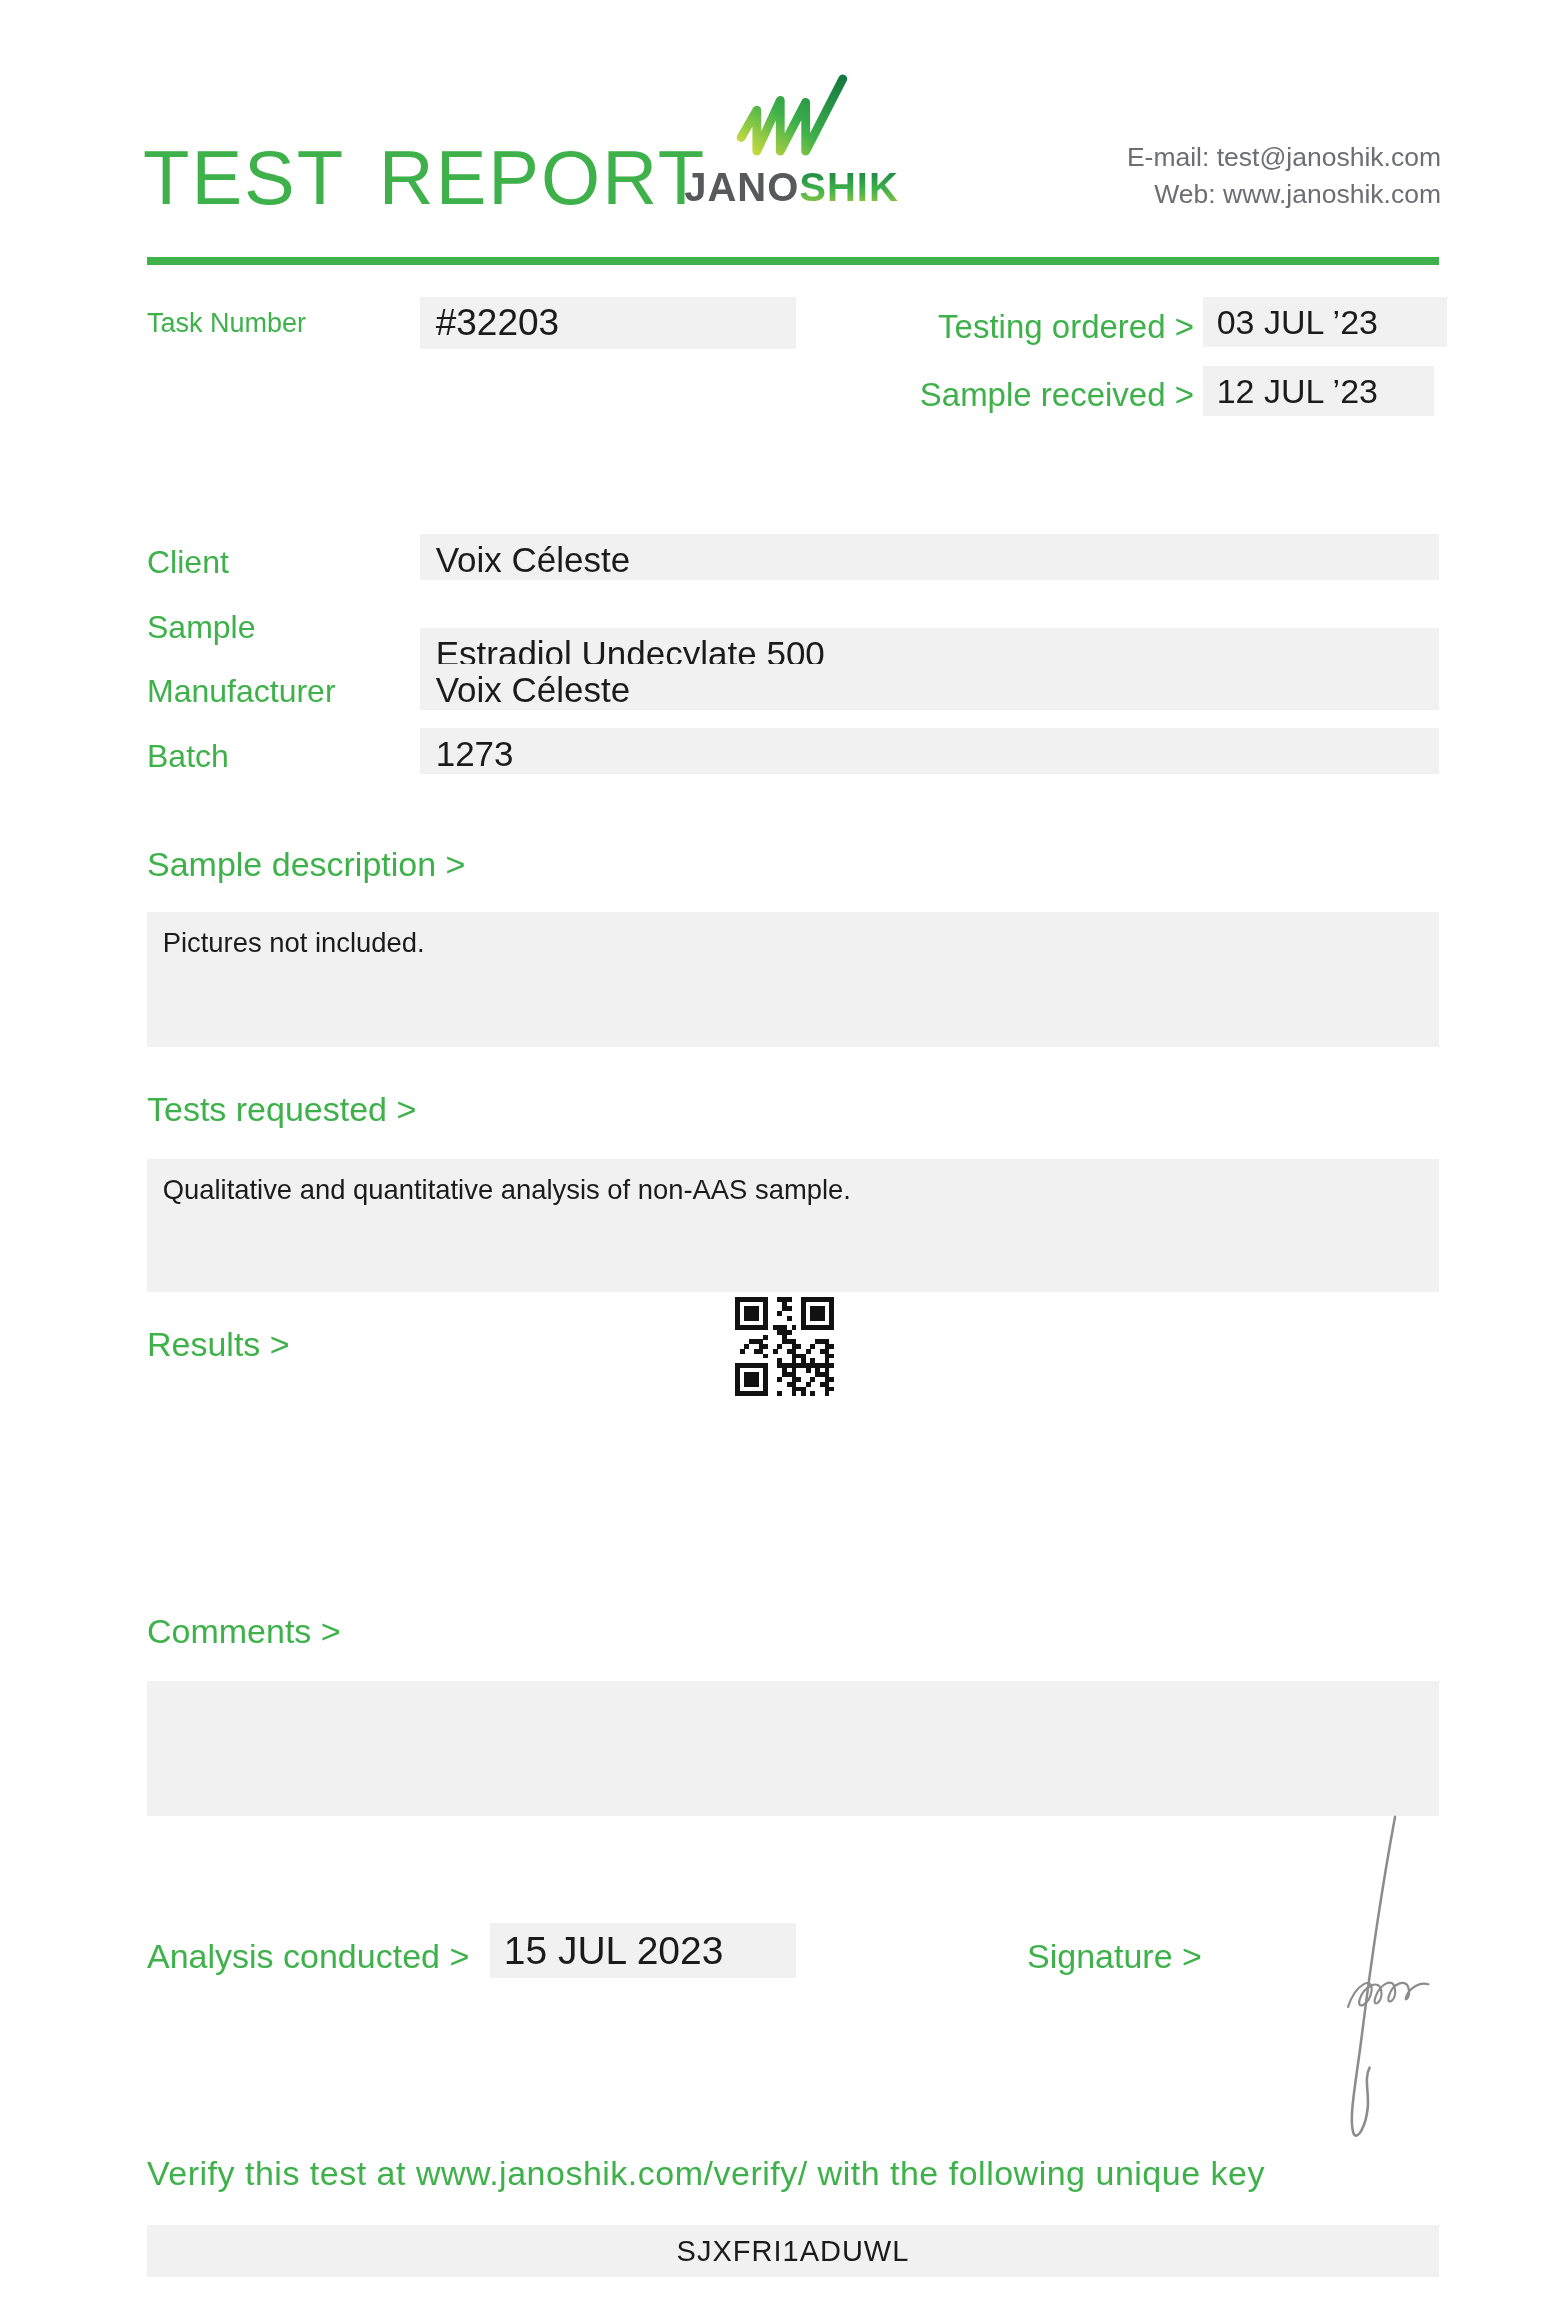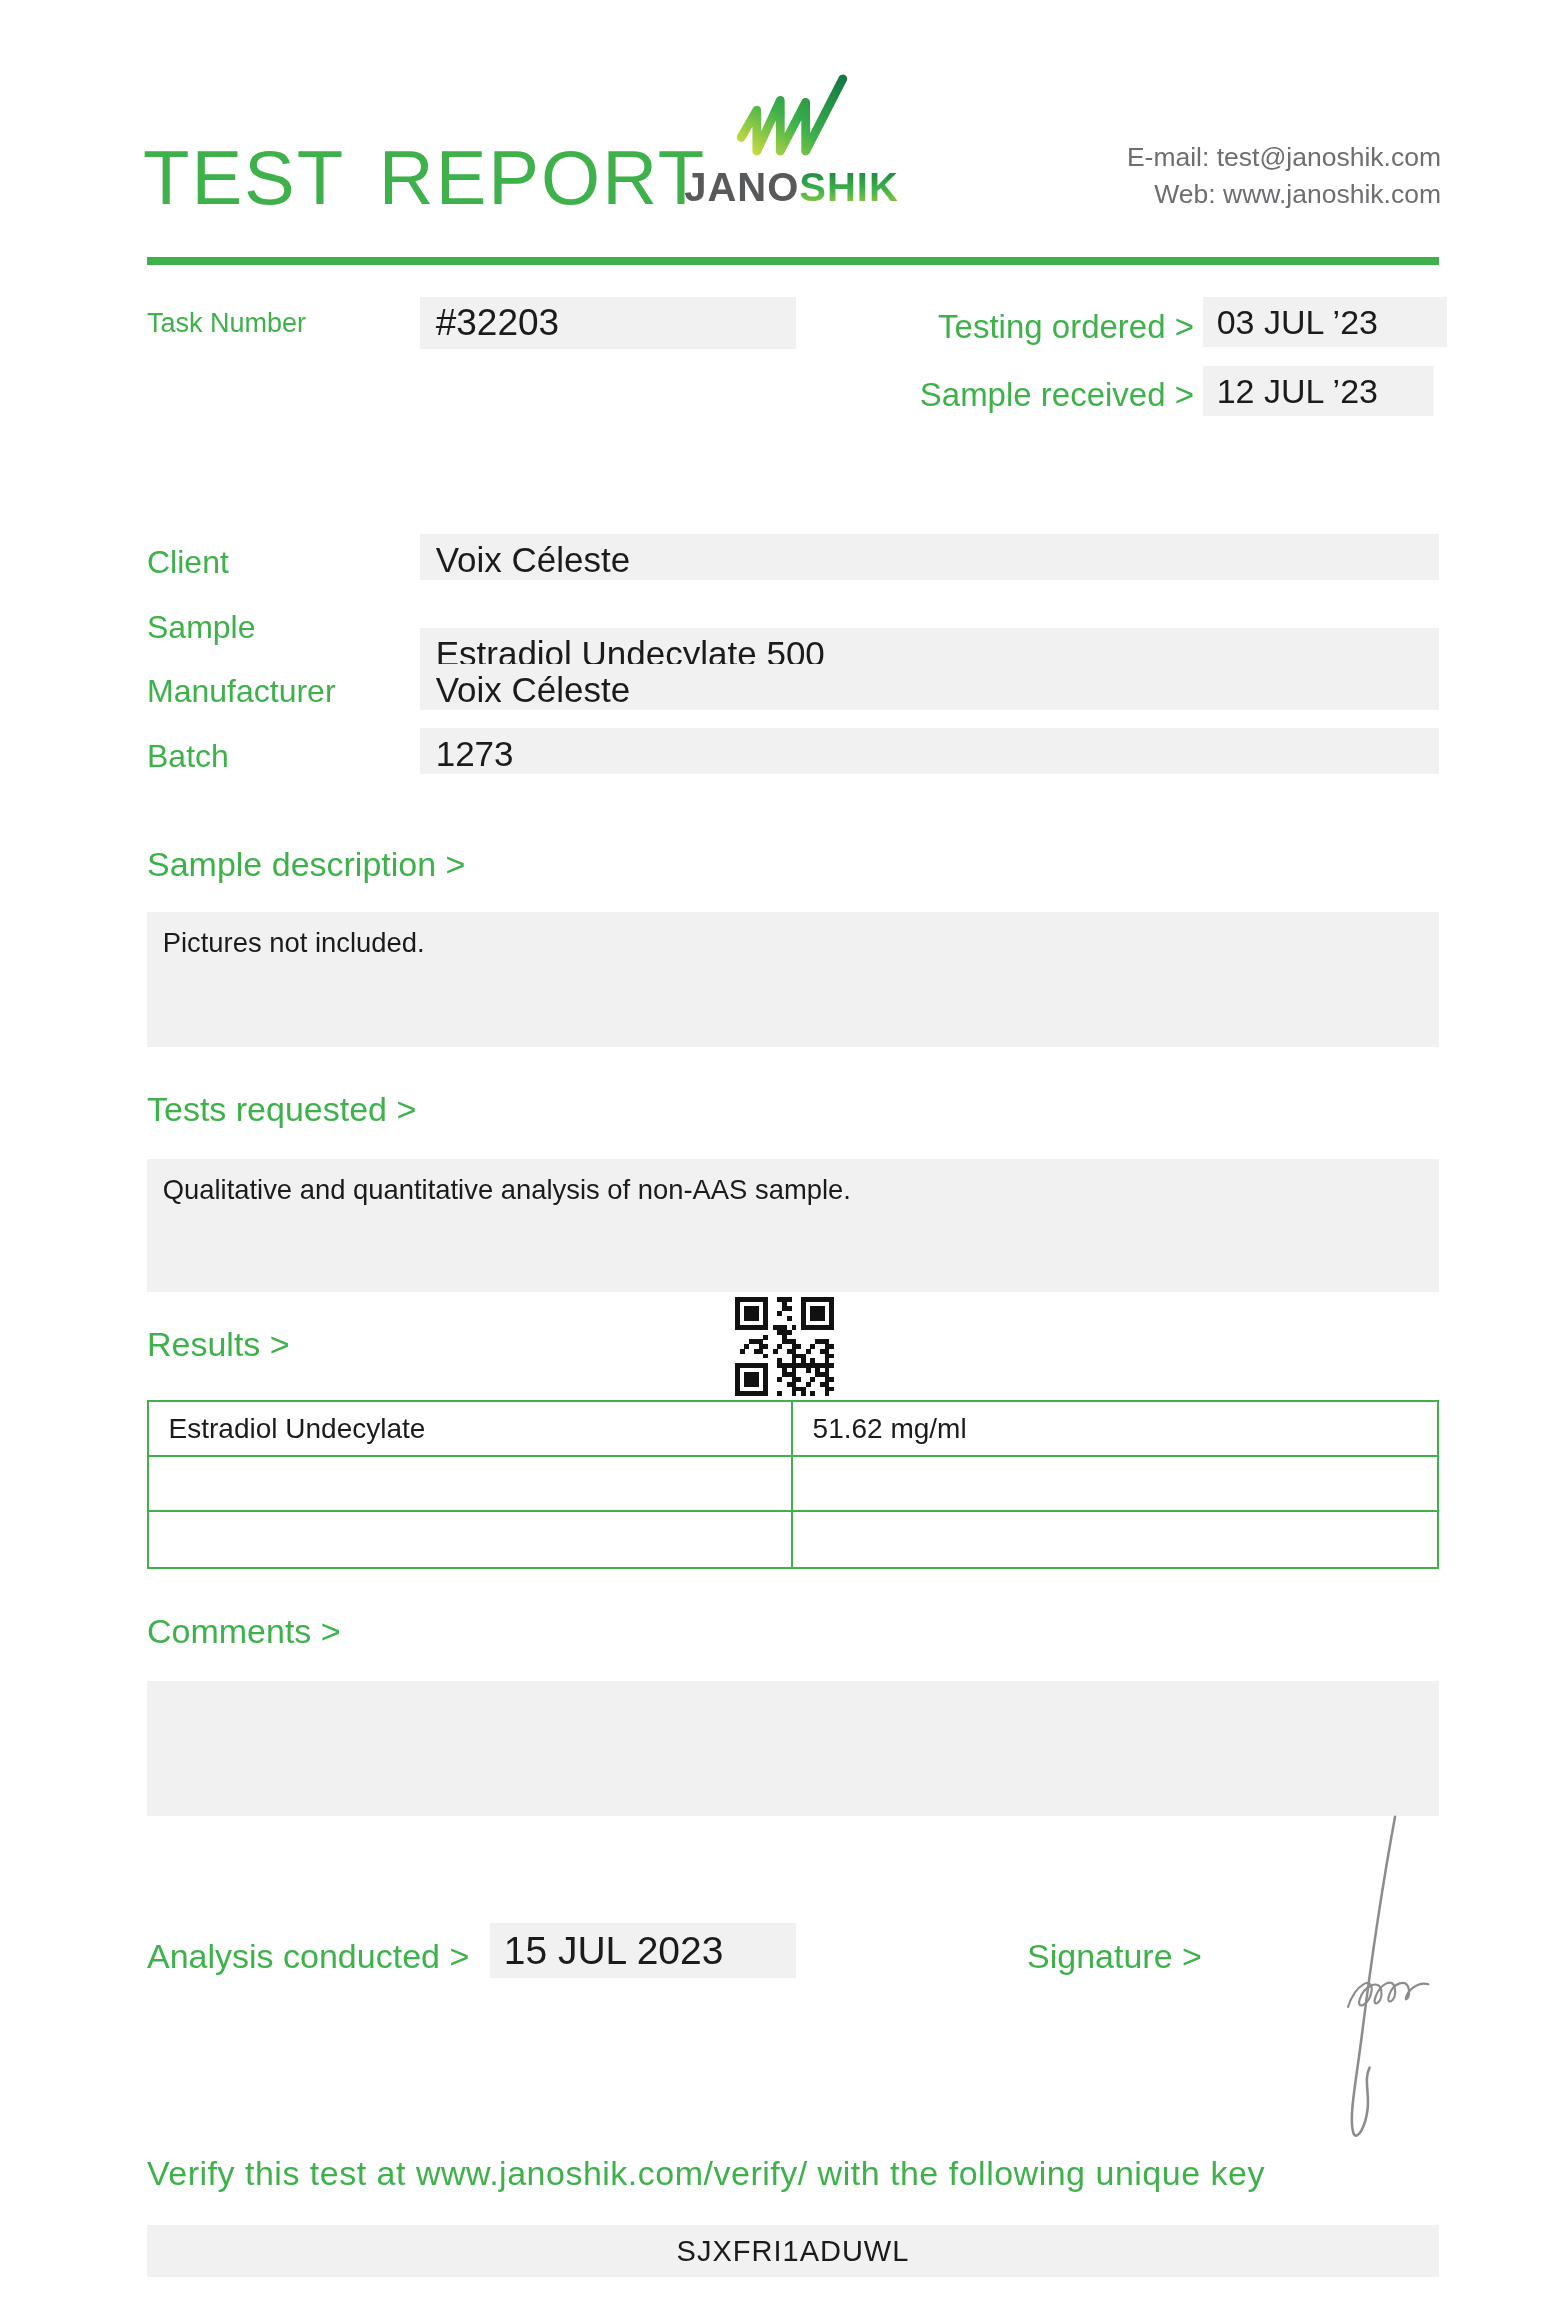--- a/index.html
+++ b/index.html
@@ -322,28 +322,20 @@
         <rect x="38.48" y="29.86" width="5" height="5" fill="#111"></rect>
         <rect x="28.86" y="39.48" width="5" height="5" fill="#111"></rect>
         <rect x="48.10" y="29.86" width="5" height="5" fill="#111"></rect>
         <rect x="28.86" y="49.10" width="5" height="5" fill="#111"></rect>
         <rect x="57.71" y="29.86" width="5" height="5" fill="#111"></rect>
         <rect x="28.86" y="58.71" width="5" height="5" fill="#111"></rect>
       </svg>
   </div>
   <div class="abs sec" style="top:1325px;">Results &gt;</div>
 
-  <div class="abs rtable">
-    <div class="cell">Estradiol Undecylate</div>
-    <div class="cell last-col">51.62 mg/ml</div>
-    <div class="cell"></div>
-    <div class="cell last-col"></div>
-    <div class="cell last-row"></div>
-    <div class="cell last-col last-row"></div>
-  </div>
 
   <div class="abs sec" style="top:1612px;">Comments &gt;</div>
   <div class="abs field bigbox" style="top:1681px;height:135px;">
     <span></span>
   </div>
 
   <div class="abs lbl an-label">Analysis conducted &gt;</div>
   <div class="abs field an-box">15 JUL 2023</div>
 
   <div class="abs lbl sig-label">Signature &gt;</div>

